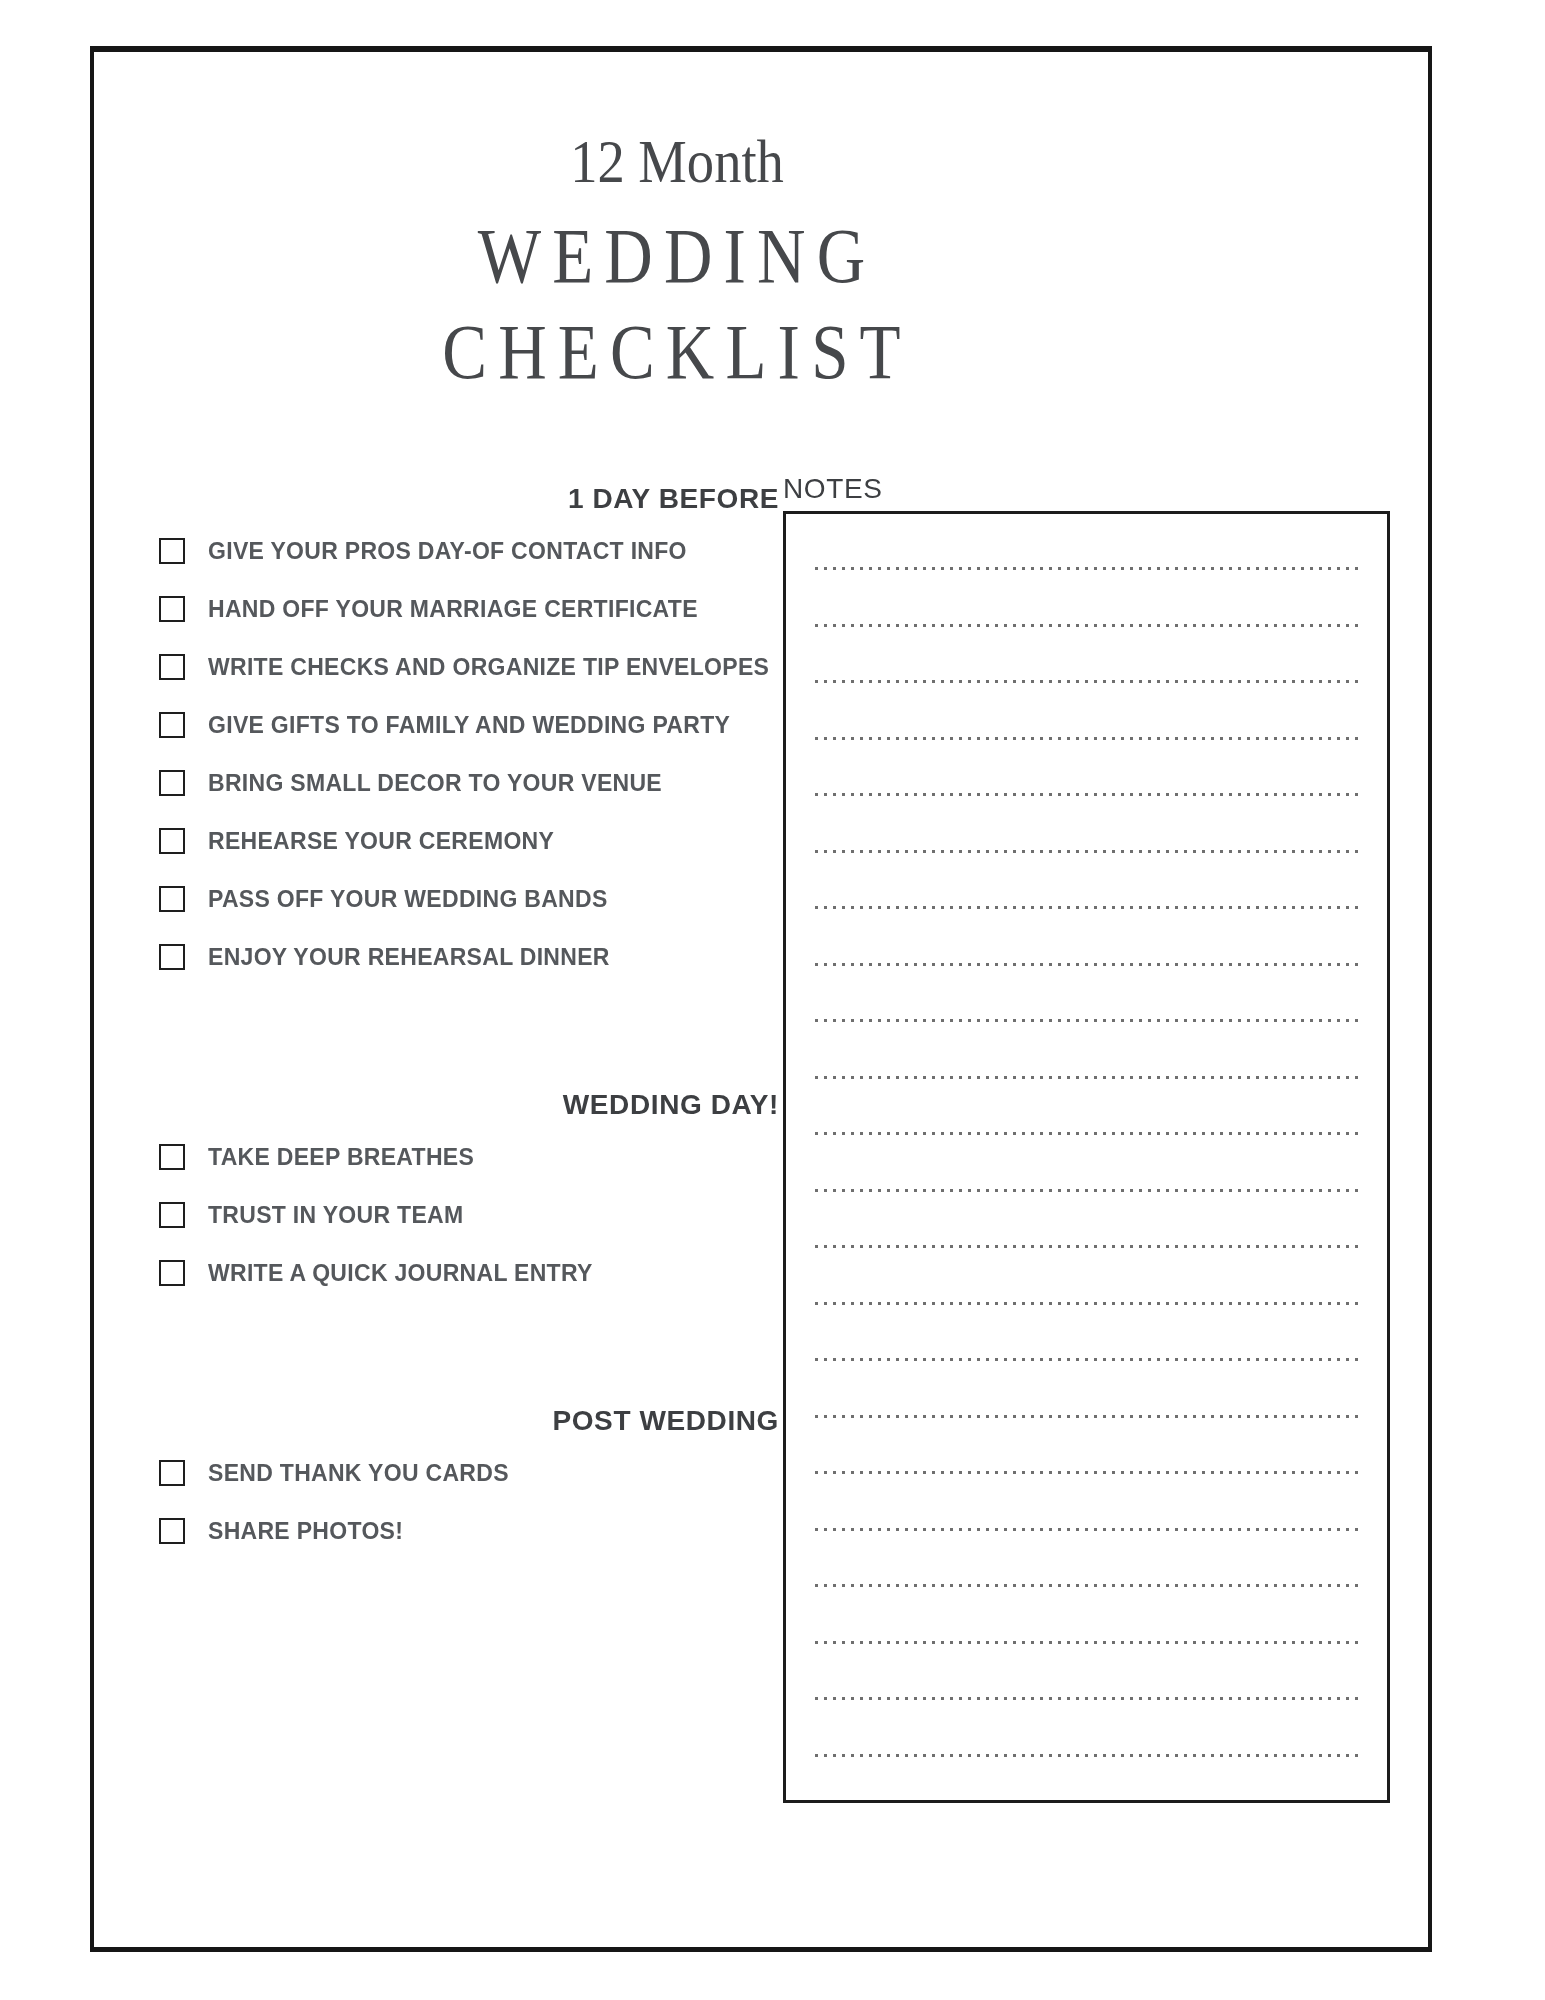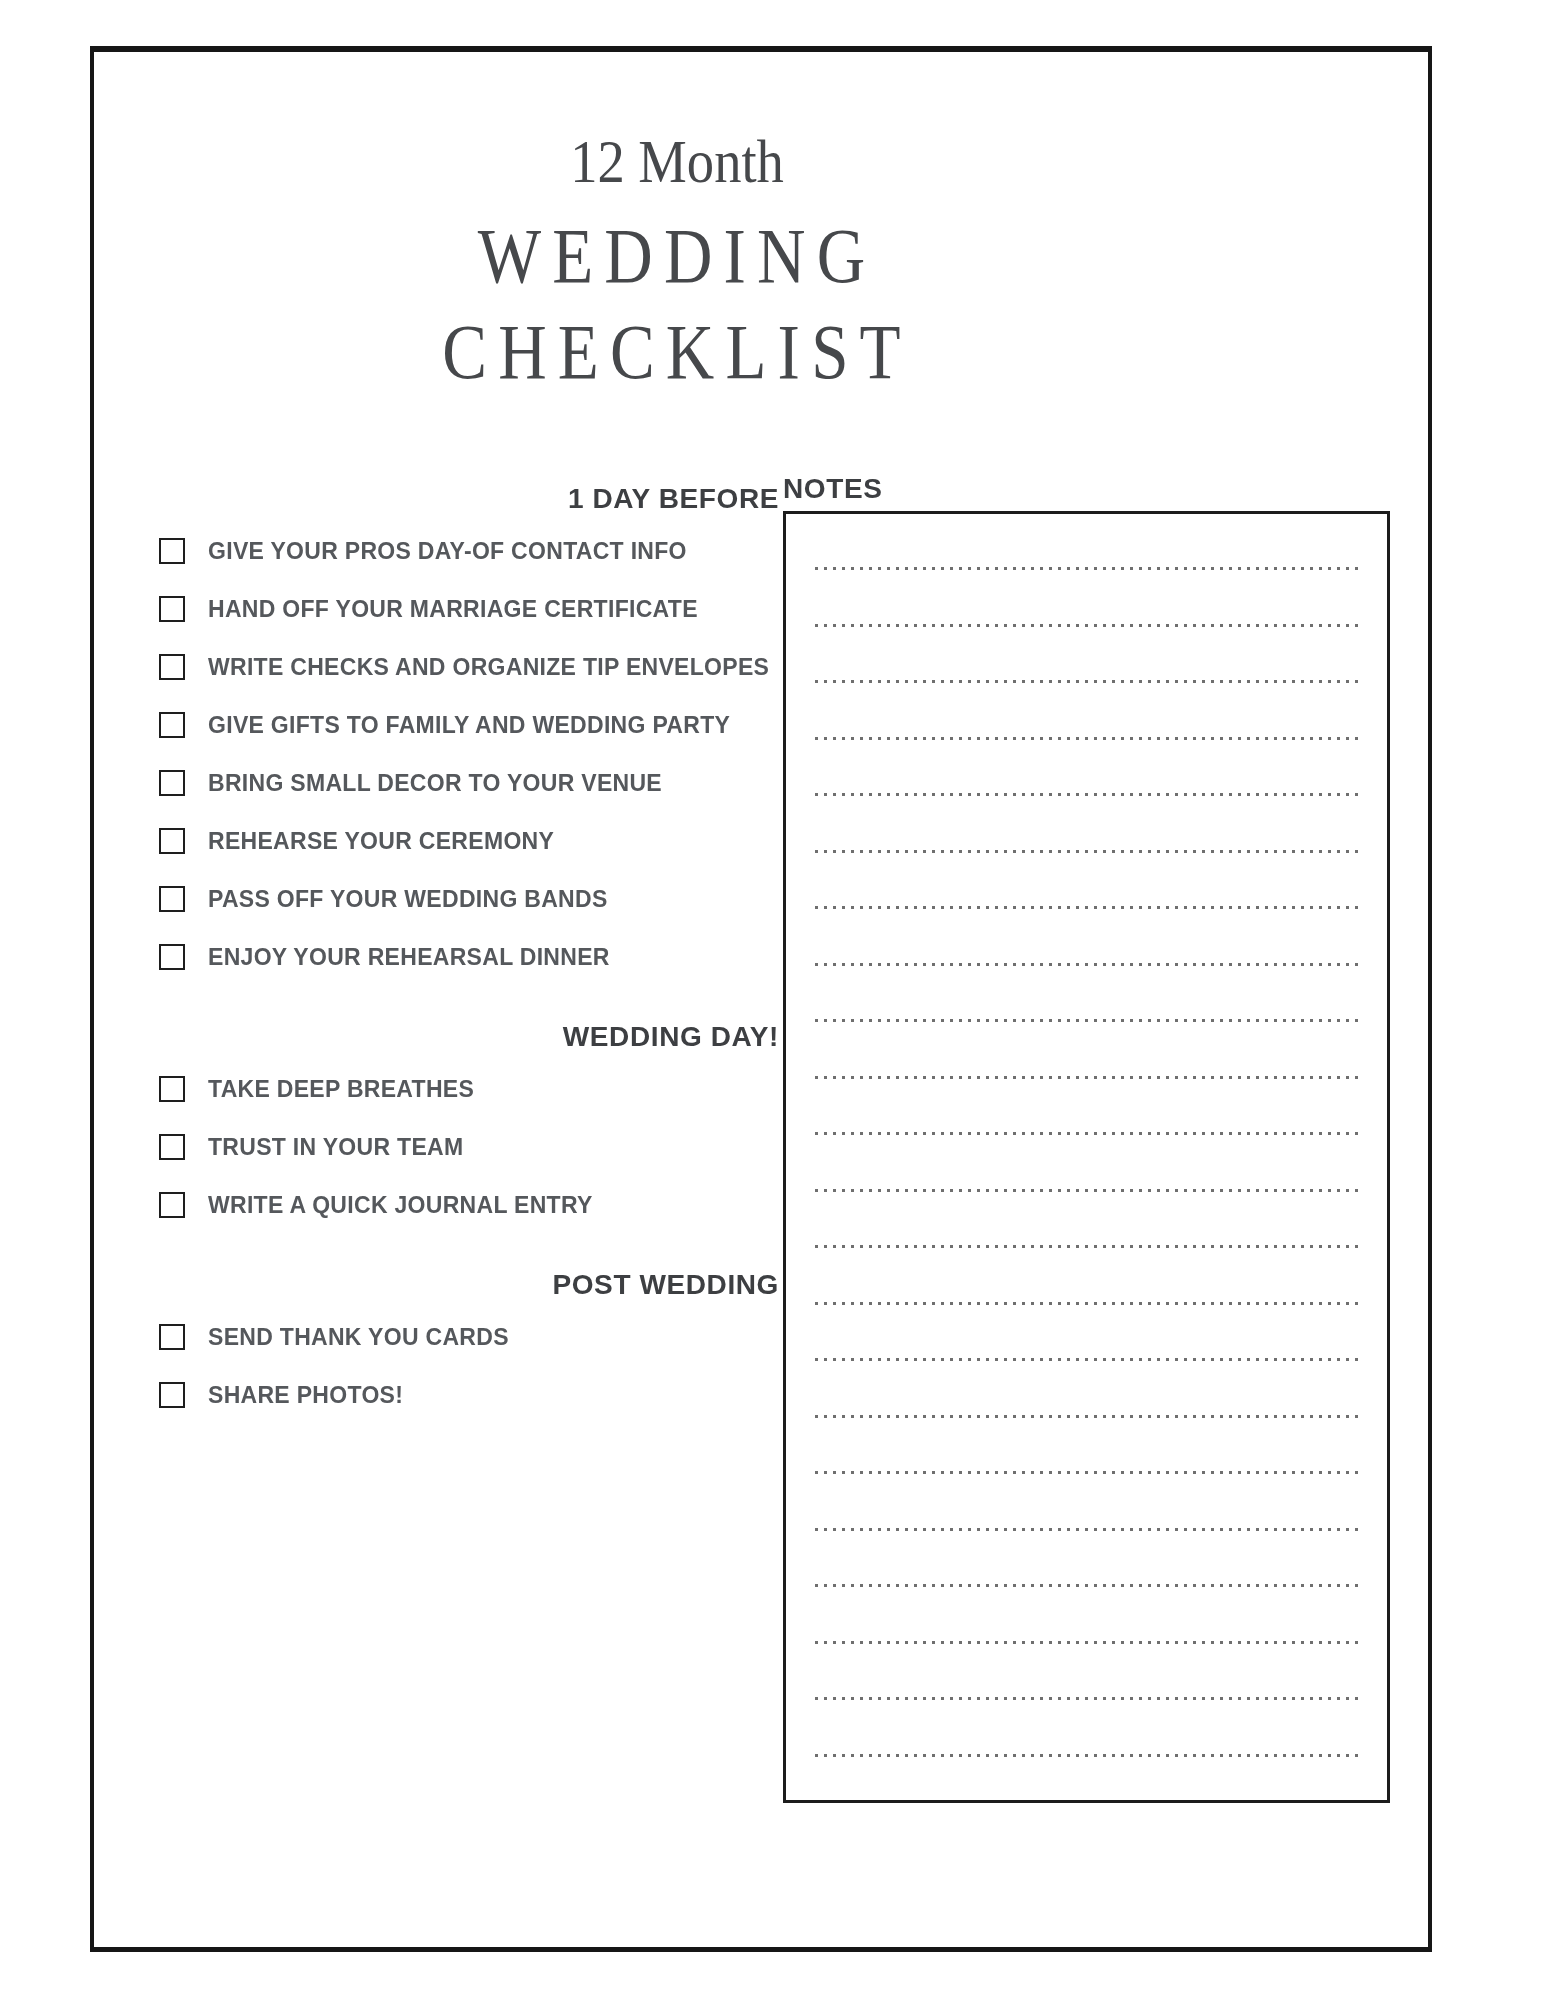--- a/index.html
+++ b/index.html
@@ -56,21 +56,21 @@
   }
   .section-heading {
     font-size: 28px;
     font-weight: 700;
     line-height: 30px;
     letter-spacing: 0.6px;
     color: #3d3f42;
     margin: 0 0 24px 0;
   }
   .section { margin: 0; text-align: right; }
-  .section + .section { margin-top: 52px; }
+  .section + .section { margin-top: 120px; }
   .check-row {
     display: flex;
     align-items: center;
     height: 26px;
     margin-bottom: 32px;
     font-weight: bold;
   }
   .checkbox {
     flex: 0 0 auto;
     width: 26px; height: 26px;
@@ -87,21 +87,21 @@
   }
 
   
   .notes {
     position: absolute;
     left: 783px; top: 474px;
     width: 607px;
   }
   .notes-heading {
     font-size: 28px;
-    font-weight: 700;
+    font-weight: 400;
     line-height: 30px;
     letter-spacing: 0.6px;
     color: #3d3f42;
     margin: 0 0 7px 0;
   }
   .notes-box {
     width: 607px; height: 1292px;
     box-sizing: border-box;
     border: 3px solid #1c1c1c;
     padding: 0 28px 0 26px;

